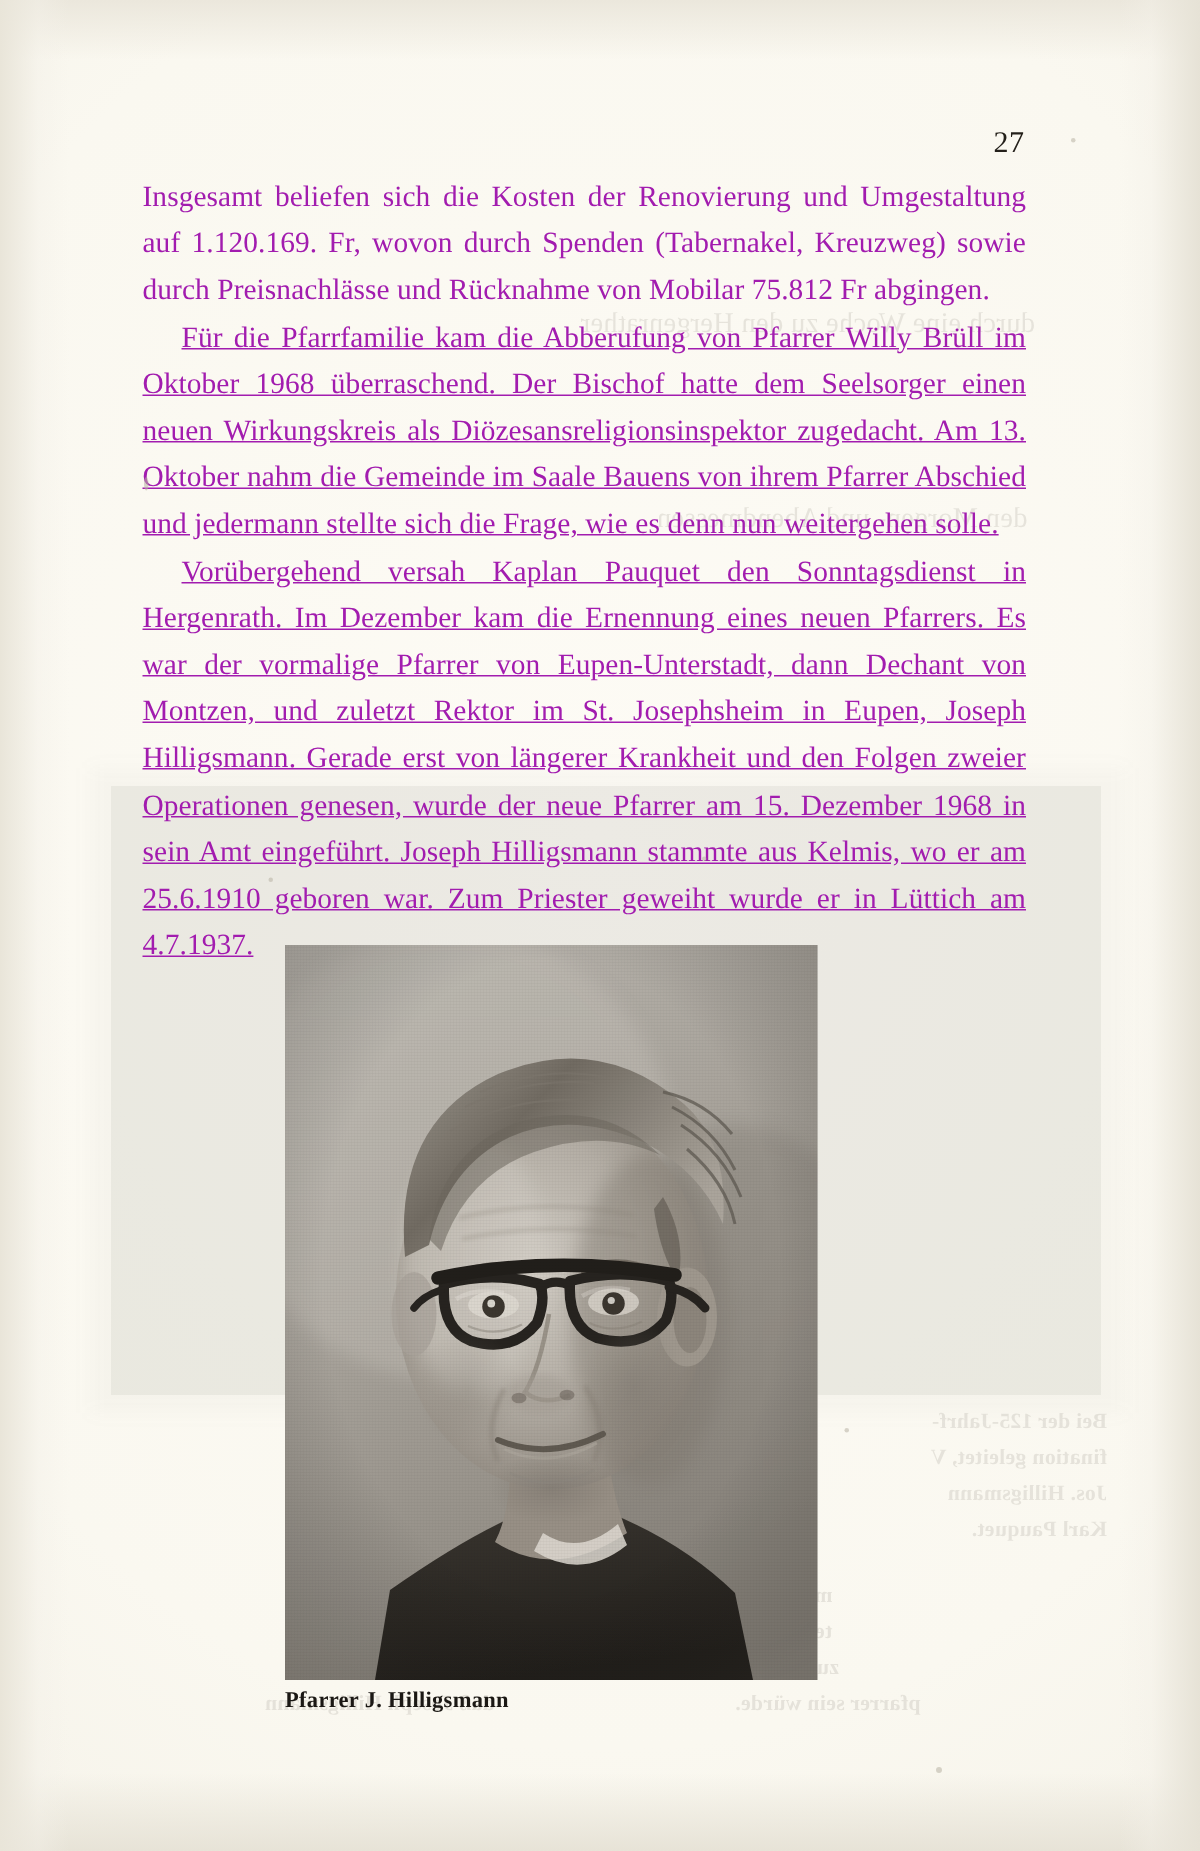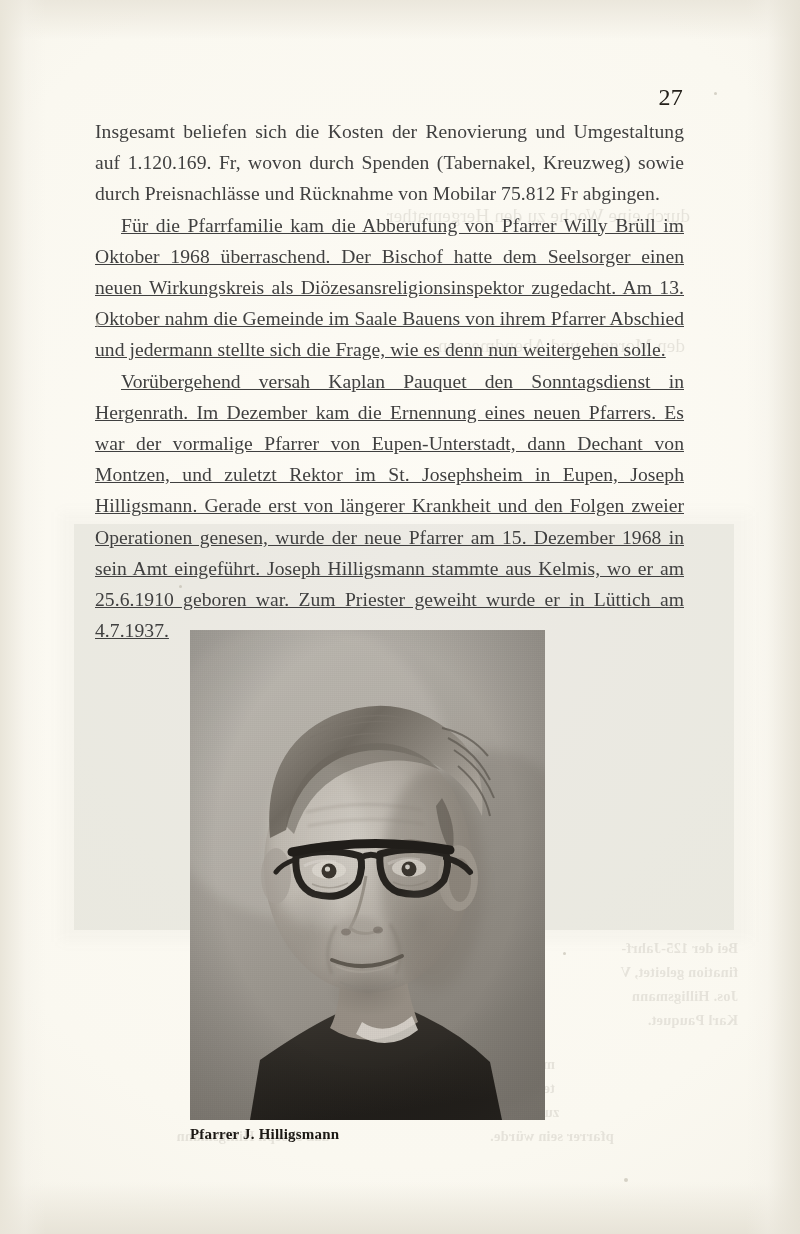--- a/index.html
+++ b/index.html
@@ -89,37 +89,37 @@
     font-weight: bold;
     font-size: 14.5px;
     line-height: 24px;
   }
 
   
   .page-number {
     position: absolute;
     right: 117px;
     top: 84px;
-    font-size: 24px;
+    font-size: 20px;
     color: #24201a;
     letter-spacing: 0.3px;
   }
 
   .text-column {
     position: absolute;
     left: 95px;
     top: 116px;
     width: 589px;
   }
 
   .para {
     margin: 0 0 0 0;
     font-size: 19.6px;
     line-height: 31.2px;
-    color: #404040;
+    color: #a21caf;
     text-align: justify;
     text-justify: inter-word;
     letter-spacing: 0.05px;
     text-indent: 0;
     -webkit-font-smoothing: antialiased;
   }
   .para.indented {
     text-indent: 26px;
     text-decoration: underline;
   }

